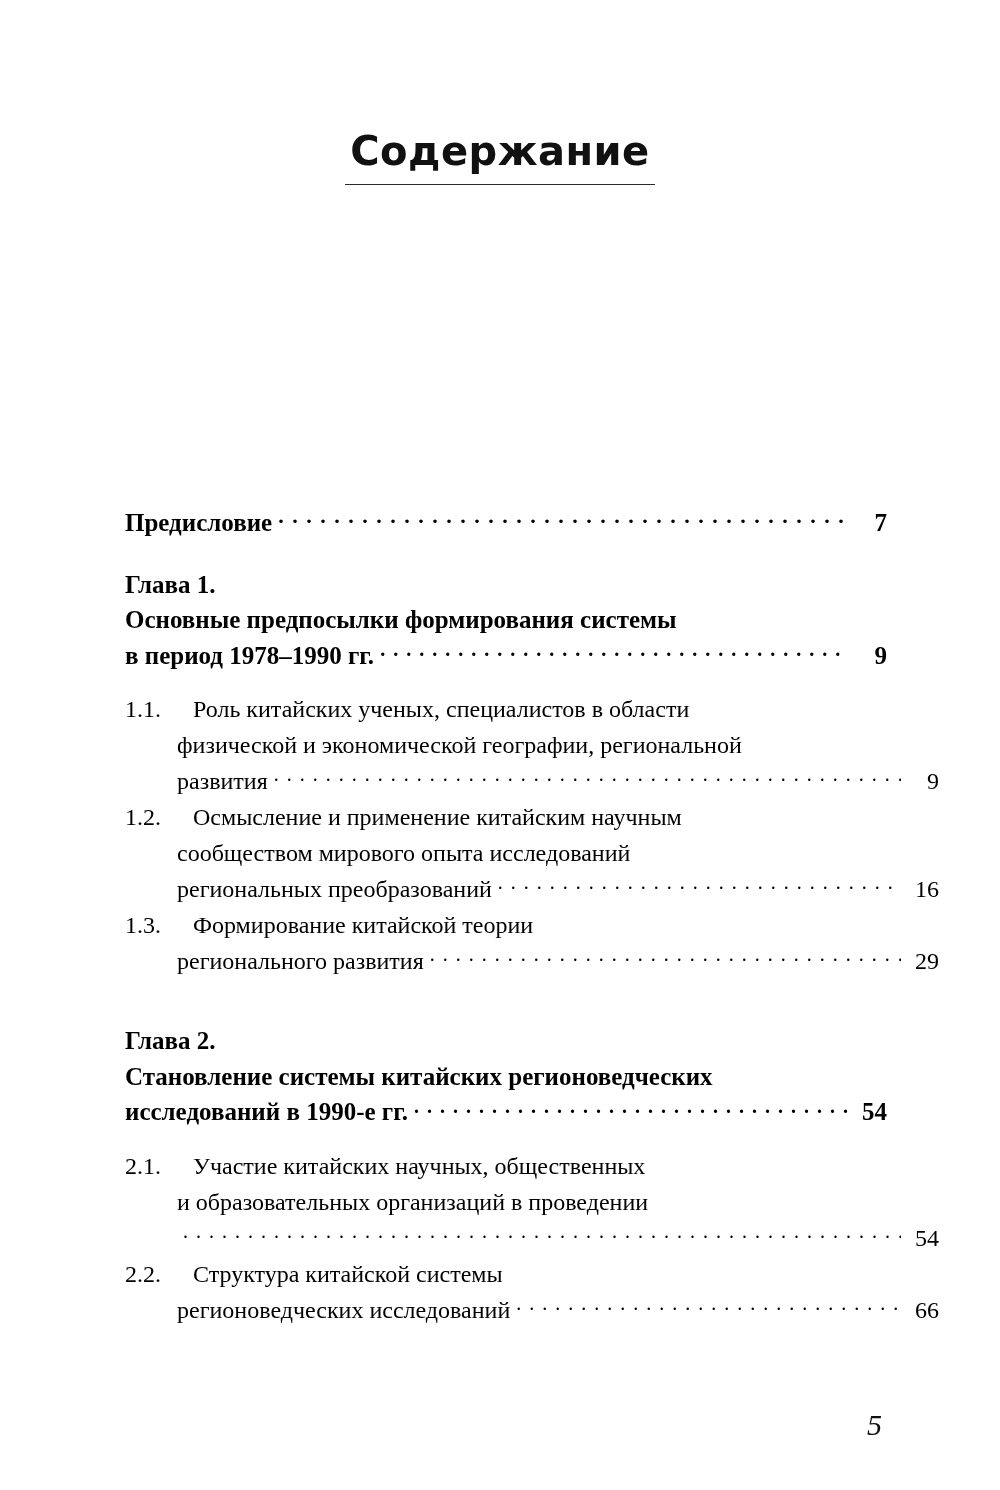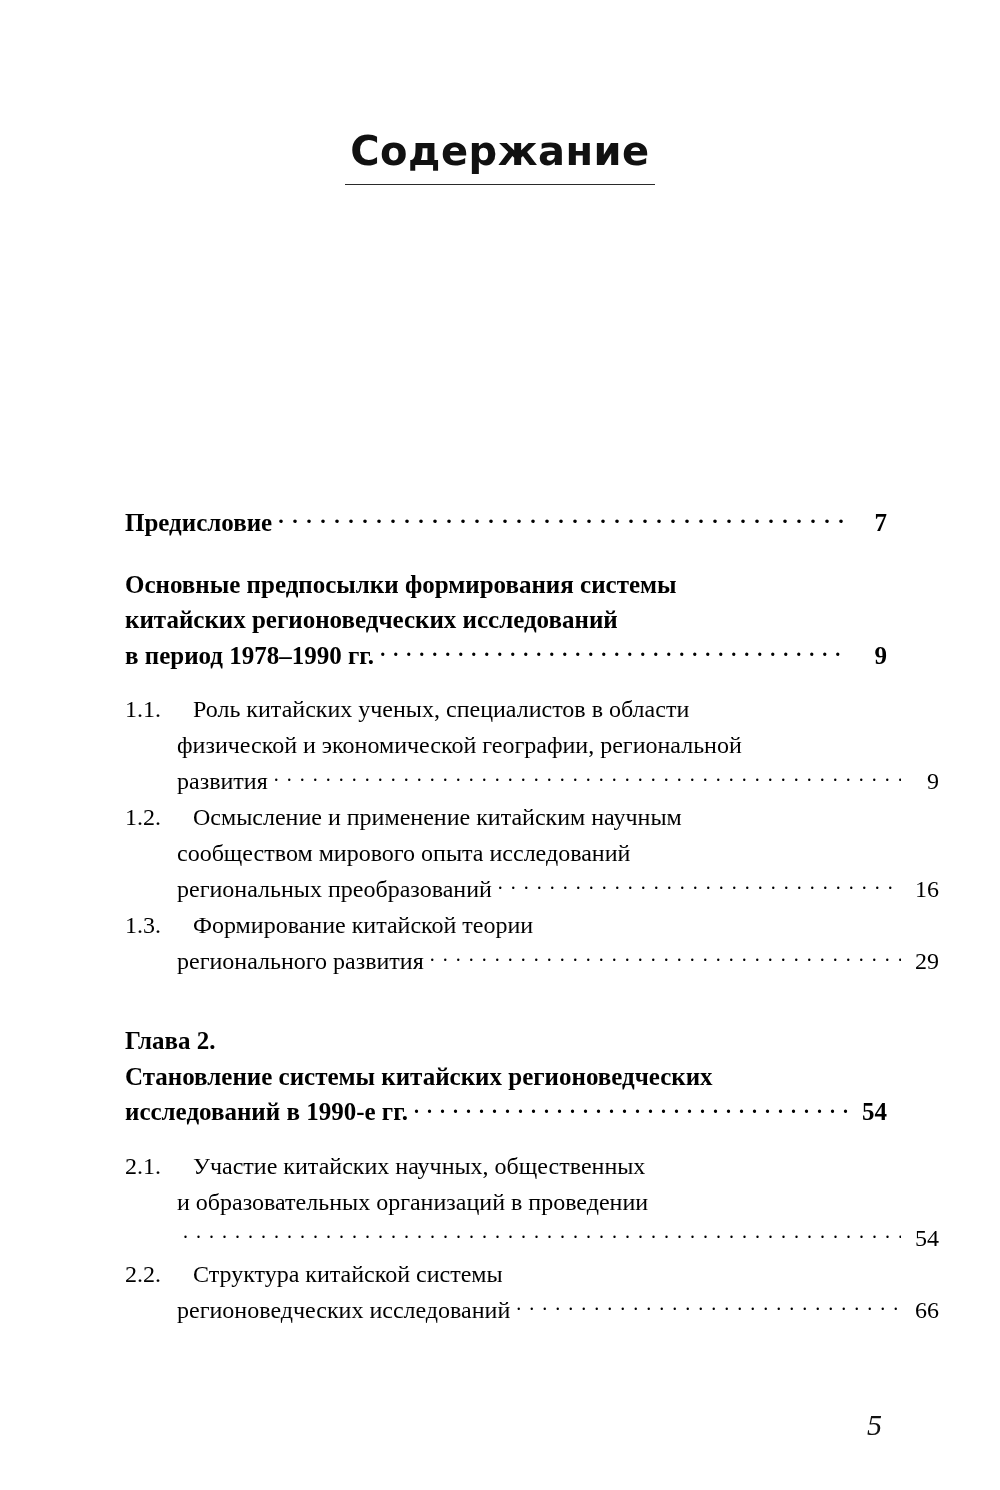--- a/index.html
+++ b/index.html
@@ -154,22 +154,22 @@
       <div class="line">
         <span class="txt">Предисловие</span>
         <span class="leader"></span>
         <span class="pg">7</span>
       </div>
     </div>
 
     <div class="gap-md"></div>
 
     <div class="entry chapter-head">
+      <div class="txt">Глава 1.</div>
       <div class="txt">Основные предпосылки формирования системы</div>
-      <div class="txt">китайских регионоведческих исследований</div>
       <div class="line">
         <span class="txt">в период 1978–1990 гг.</span>
         <span class="leader"></span>
         <span class="pg">9</span>
       </div>
     </div>
 
     <div class="gap-sm"></div>
 
     <div class="entry lvl-sub">

